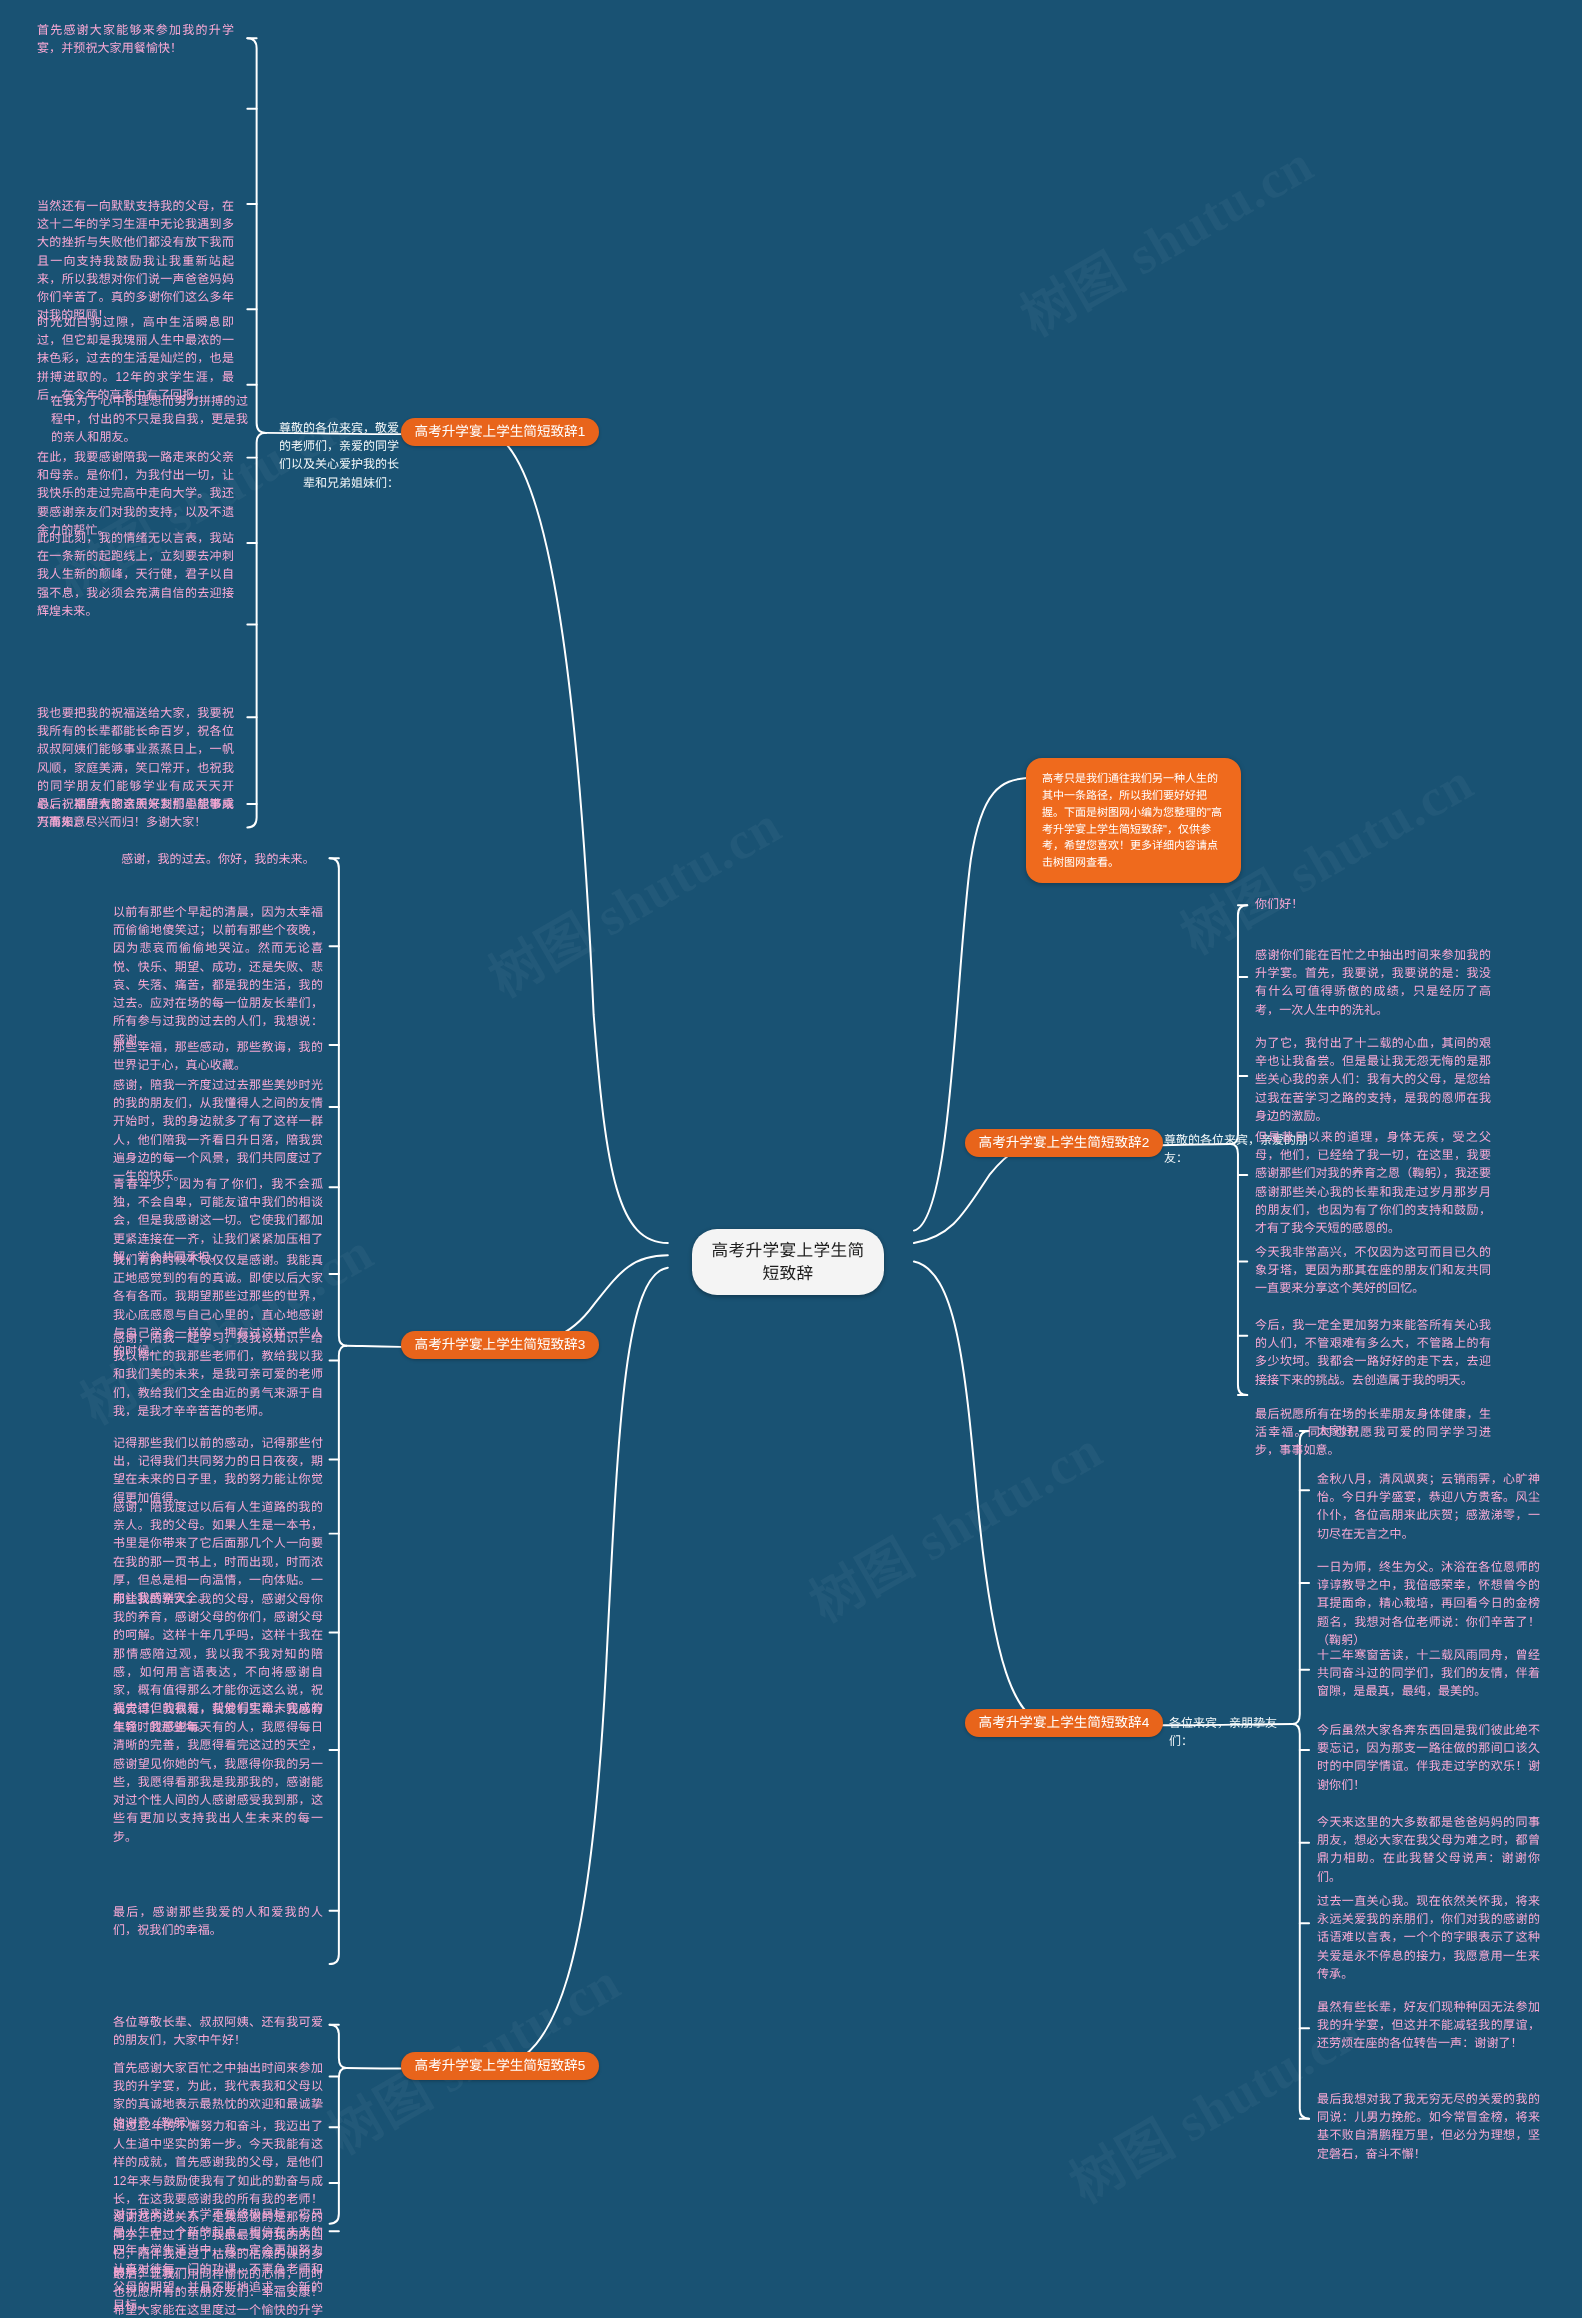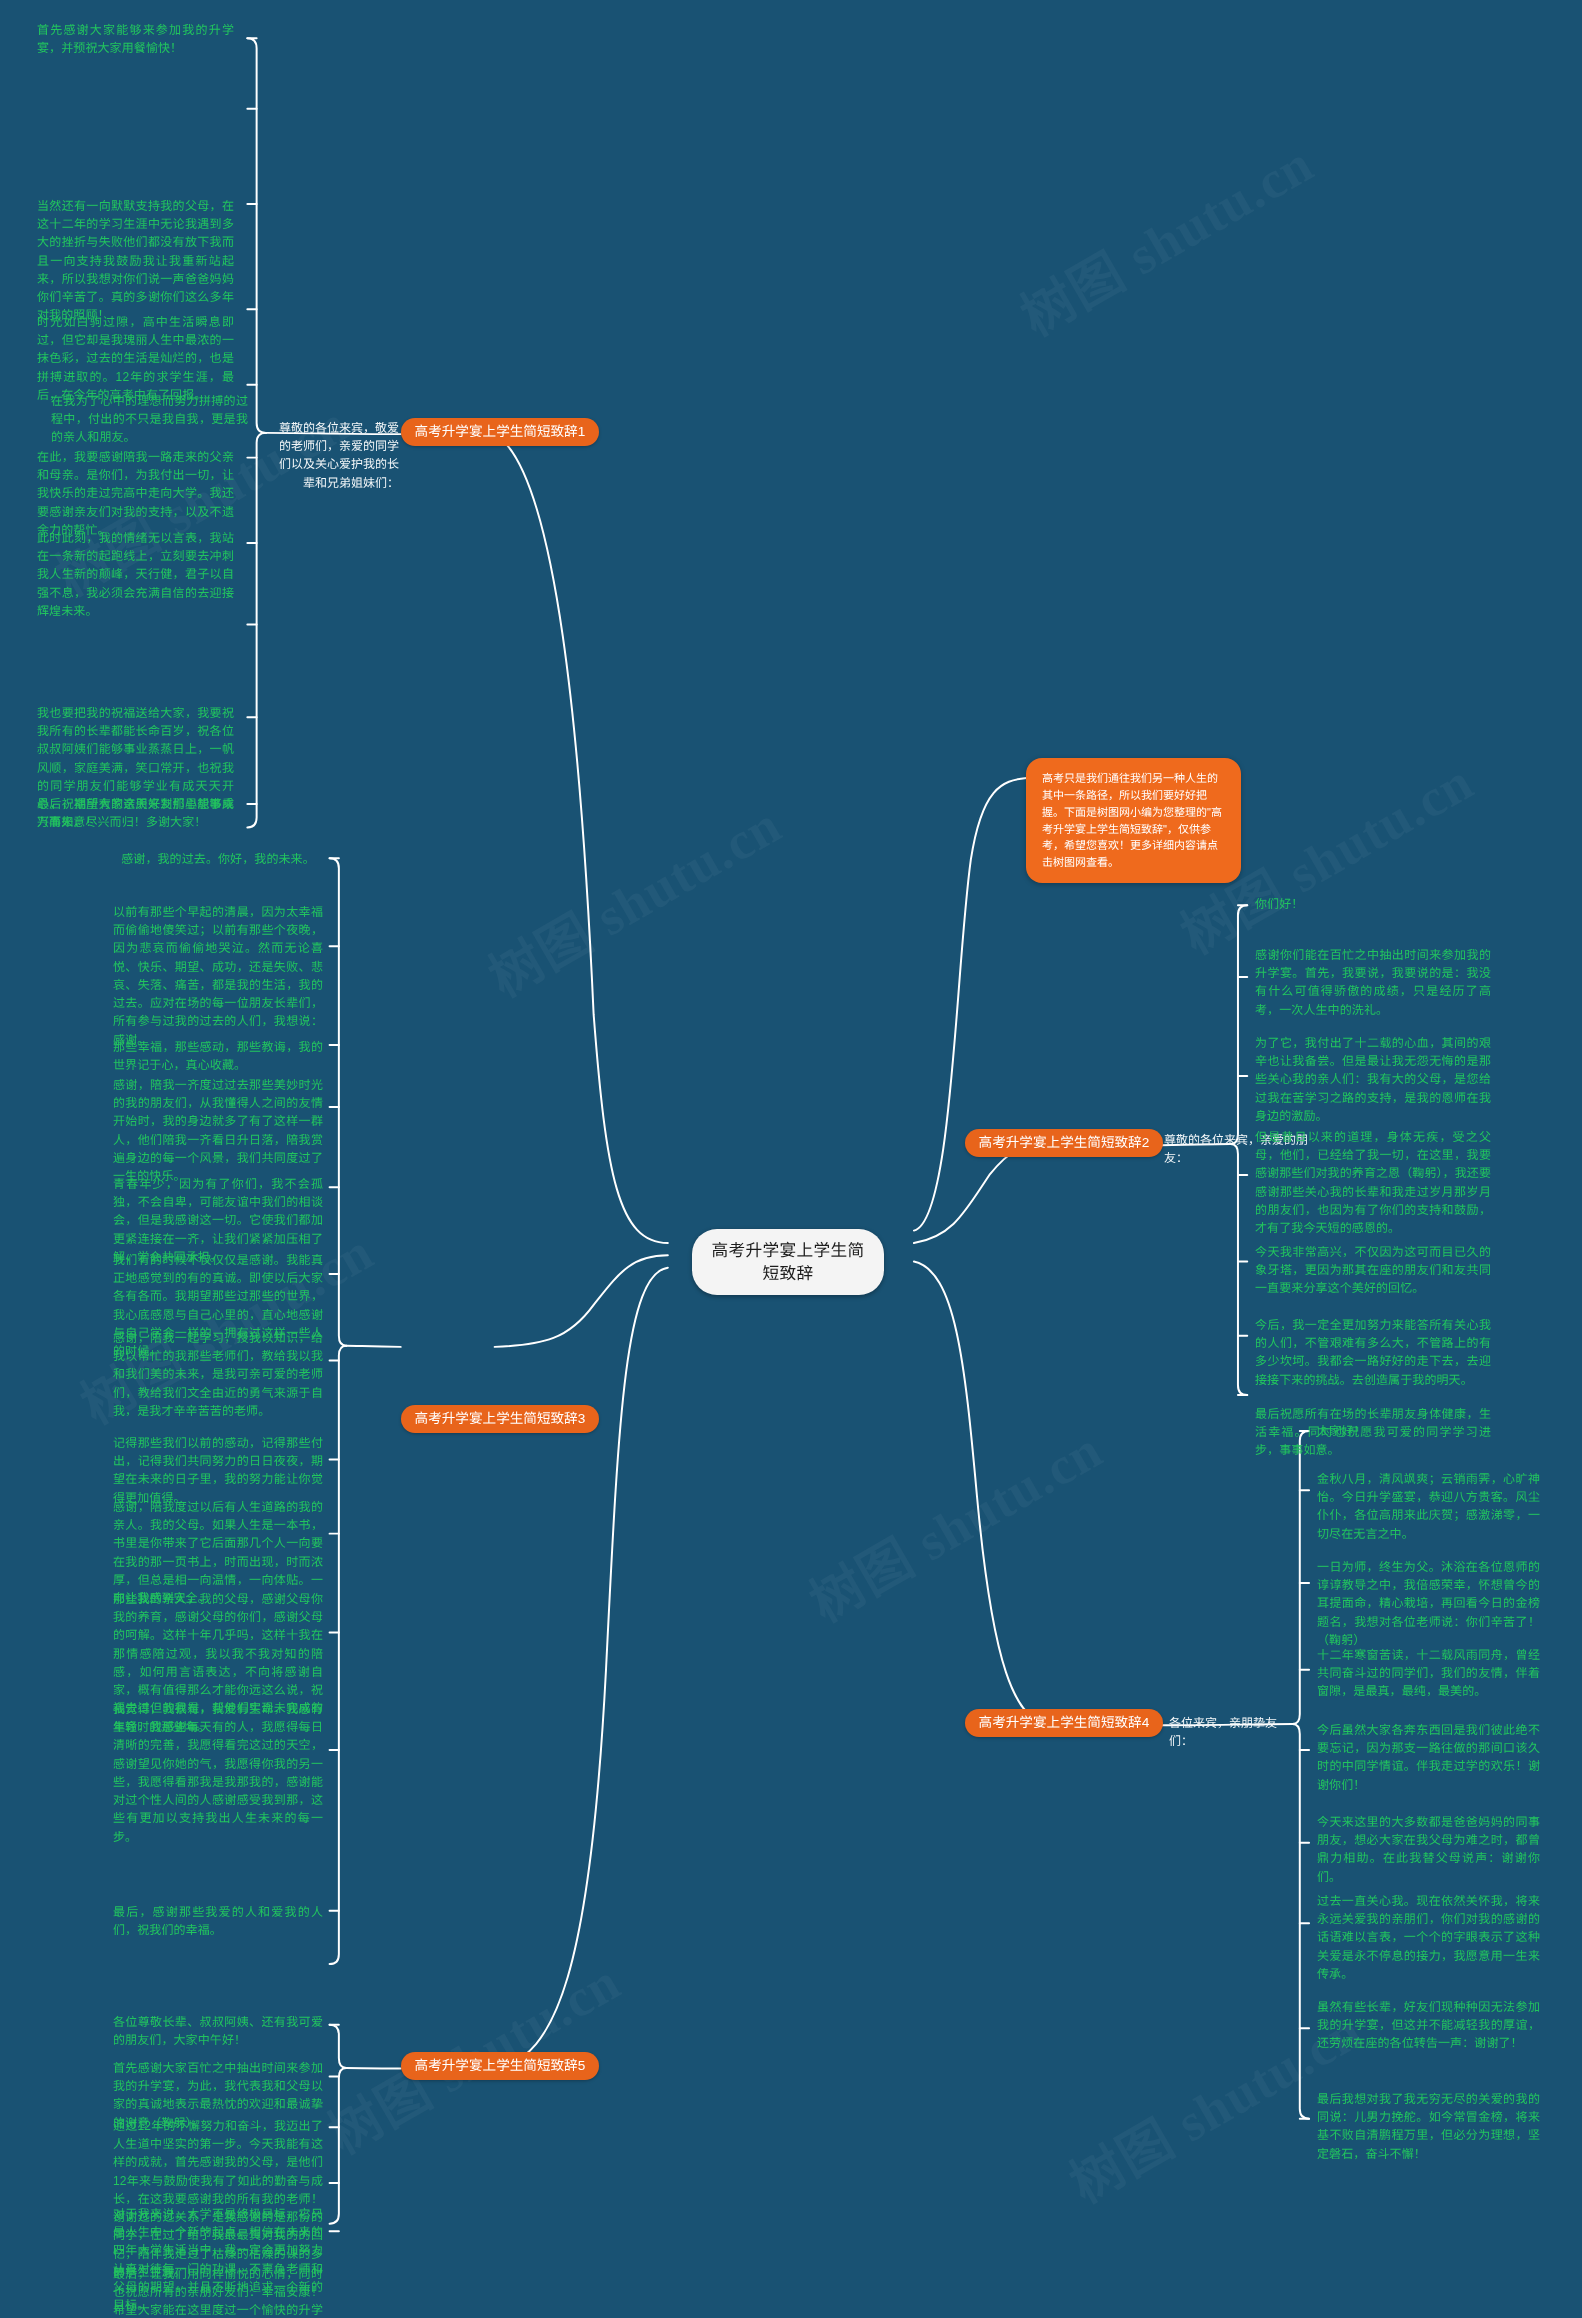--- a/index.html
+++ b/index.html
@@ -82,21 +82,21 @@
     line-height: 1.52;
     box-shadow: 0 1.9px 5px rgba(0,0,0,0.25);
     z-index: 4;
   }
   
   .leaf {
     position: absolute;
     z-index: 3;
     font-size: 12px;
     line-height: 1.52;
-    color: #22c55e;
+    color: #f9a8d4;
     letter-spacing: 0.1px;
     text-align: justify;
   }
   .leaf.center  { text-align: center; }
   .leaf.narrow  { width: 197px; }
   .leaf.w340    { width: 210px; }
   .leaf.w360    { width: 223px; }
   .leaf.w382    { width: 236px; }
   .intro {
     position: absolute;
@@ -227,21 +227,21 @@
     <span>在我为了心中的理想而努力拼搏的过程中，付出的不只是我自我，更是我的亲人和朋友。</span></div>
   <div class="leaf narrow" style="left:37px; top:448px;">
     <span>在此，我要感谢陪我一路走来的父亲和母亲。是你们，为我付出一切，让我快乐的走过完高中走向大学。我还要感谢亲友们对我的支持，以及不遗余力的帮忙。</span></div>
   <div class="leaf narrow" style="left:37px; top:529px;">
     <span>此时此刻，我的情绪无以言表，我站在一条新的起跑线上，立刻要去冲刺我人生新的颠峰，天行健，君子以自强不息，我必须会充满自信的去迎接辉煌未来。</span></div>
   <div class="leaf narrow" style="left:37px; top:704px;">
     <span>我也要把我的祝福送给大家，我要祝我所有的长辈都能长命百岁，祝各位叔叔阿姨们能够事业蒸蒸日上，一帆风顺，家庭美满，笑口常开，也祝我的同学朋友们能够学业有成天天开心，祝福所有的亲朋好友们心想事成万事如意！</span></div>
   <div class="leaf narrow" style="left:37px; top:795px;">
     <span>最后，期望大家这天来到那里能够乘兴而来，尽兴而归！多谢大家！</span></div>
 
-  <div class="node branch-node" style="left:401px; top:1405px;">
+  <div class="node branch-node" style="left:401px; top:1331px;">
     <span>高考升学宴上学生简短致辞3</span>
   </div>
 
   <div class="leaf w340 center" style="left:113px; top:850px;">
     <span>感谢，我的过去。你好，我的未来。</span></div>
   <div class="leaf w340" style="left:113px; top:903px;">
     <span>以前有那些个早起的清晨，因为太幸福而偷偷地傻笑过；以前有那些个夜晚，因为悲哀而偷偷地哭泣。然而无论喜悦、快乐、期望、成功，还是失败、悲哀、失落、痛苦，都是我的生活，我的过去。应对在场的每一位朋友长辈们，所有参与过我的过去的人们，我想说：感谢。</span></div>
   <div class="leaf w340" style="left:113px; top:1038px;">
     <span>那些幸福，那些感动，那些教诲，我的世界记于心，真心收藏。</span></div>
   <div class="leaf w340" style="left:113px; top:1076px;">

